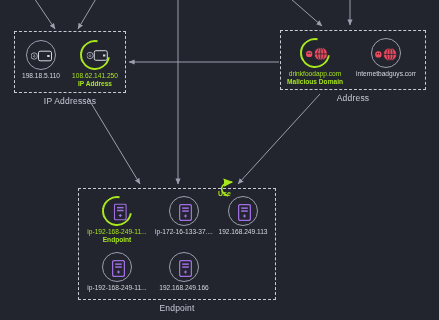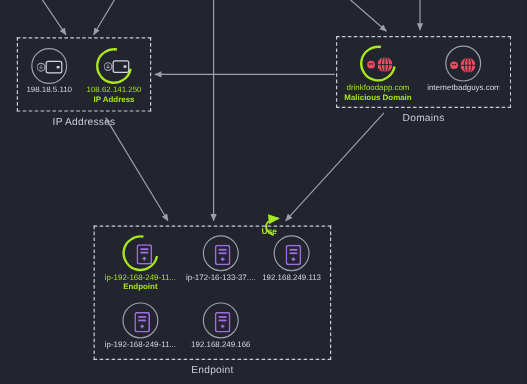--- a/index.html
+++ b/index.html
@@ -121,21 +121,21 @@
       <path d="M178,-8 L178,184"></path>
       <path d="M320,94 L238,184"></path>
     </g>
     <path d="M228,196 C219,192 219,183 232,182" stroke="#a8e61d" stroke-width="1.6" fill="none" marker-end="url(#arrow-green)"></path>
   </svg>
 
   <div id="cluster-layer">
       <div class="cluster" style="left: 14px; top: 31px; width: 112px; height: 62px;"></div>
       <div class="cluster-label" style="left: 14px; width: 112px; top: 96px;">IP Addresses</div>
       <div class="cluster" style="left: 280px; top: 30px; width: 146px; height: 60px;"></div>
-      <div class="cluster-label" style="left: 280px; width: 146px; top: 93px;">Domains</div>
+      <div class="cluster-label" style="left: 280px; width: 146px; top: 93px;">Address</div>
       <div class="cluster" style="left: 78px; top: 188px; width: 198px; height: 112px;"></div>
       <div class="cluster-label" style="left: 78px; width: 198px; top: 303px;">Endpoint</div>
     </div>
   <div id="node-layer">
       <div class="node" style="left: 41px; top: 40px;">
         <div class="node-ring ring-grey">
           <div class="glyph-wrap">
             <svg width="22" height="14" viewBox="0 0 22 14">
               <circle cx="3.2" cy="7" r="3.2" fill="none" stroke="#9aa0ad" stroke-width="1"></circle>
               <path d="M3.2,5.3 L3.2,7.2" stroke="#9aa0ad" stroke-width="0.9"></path>

